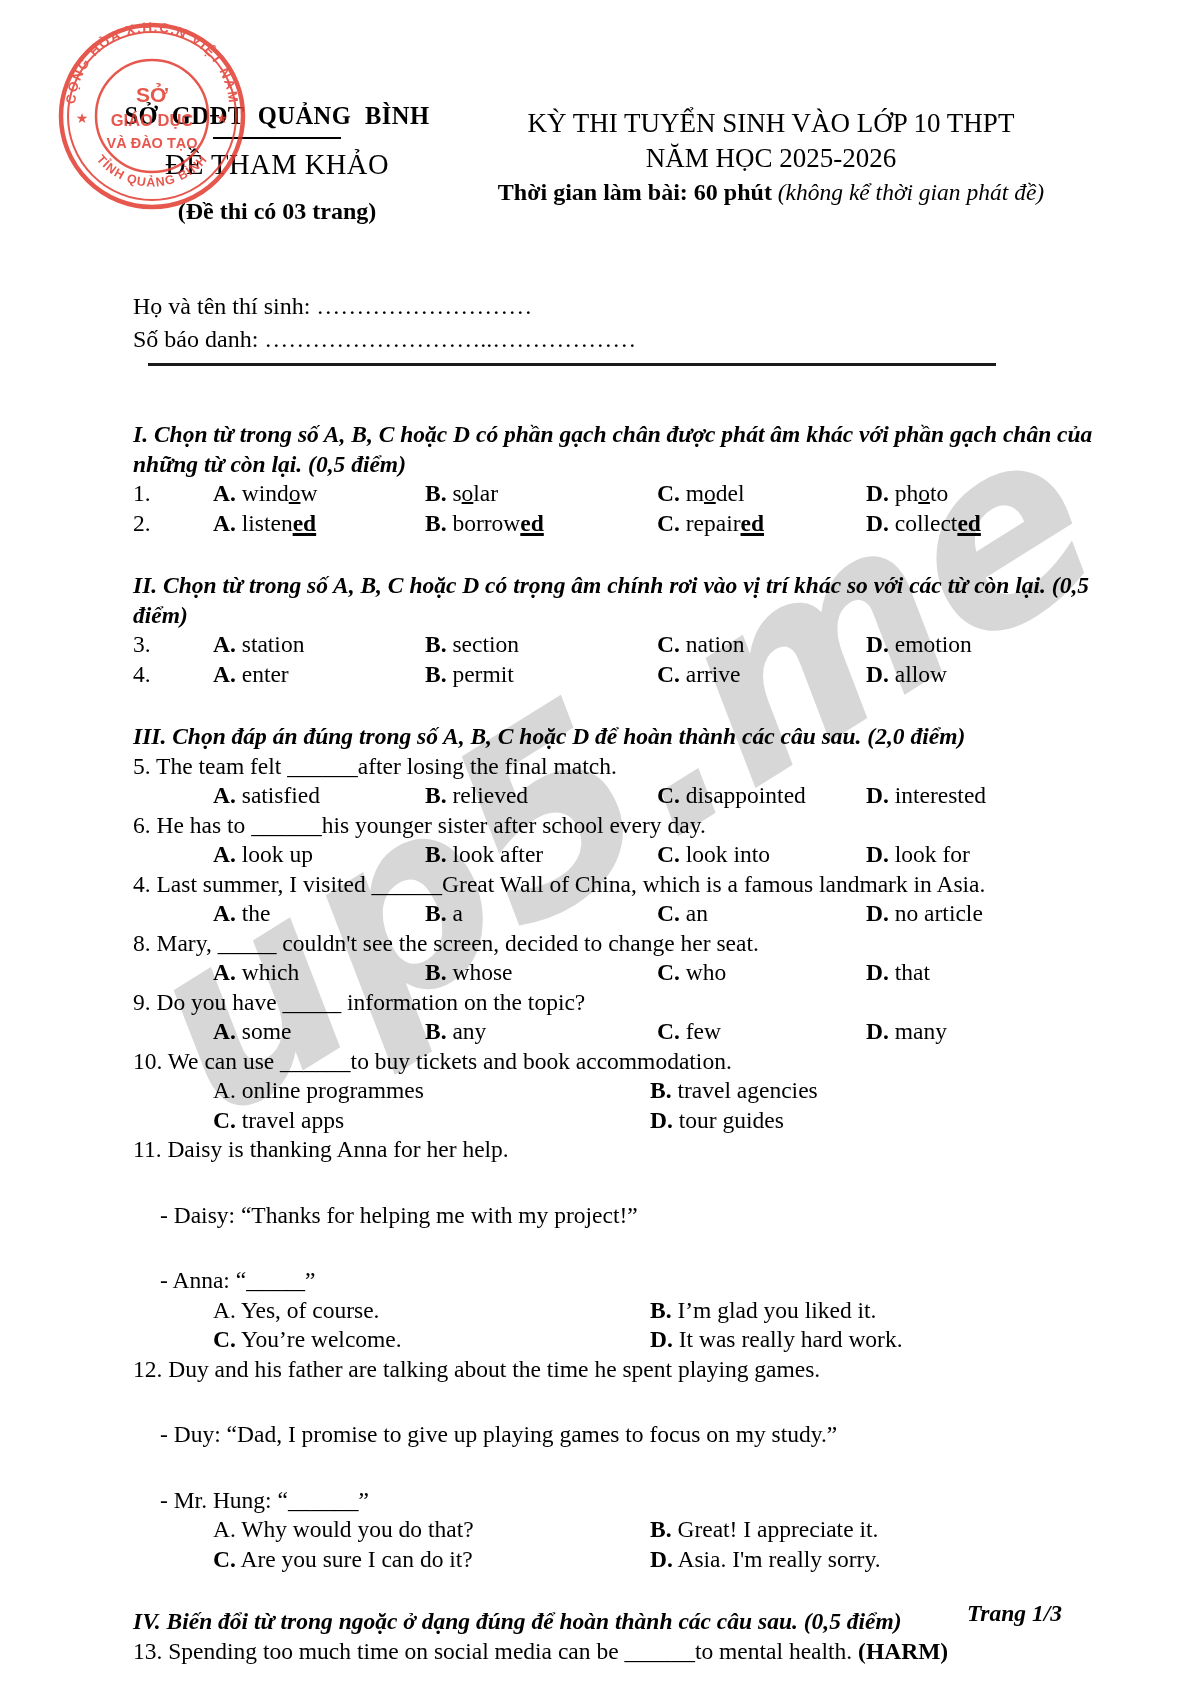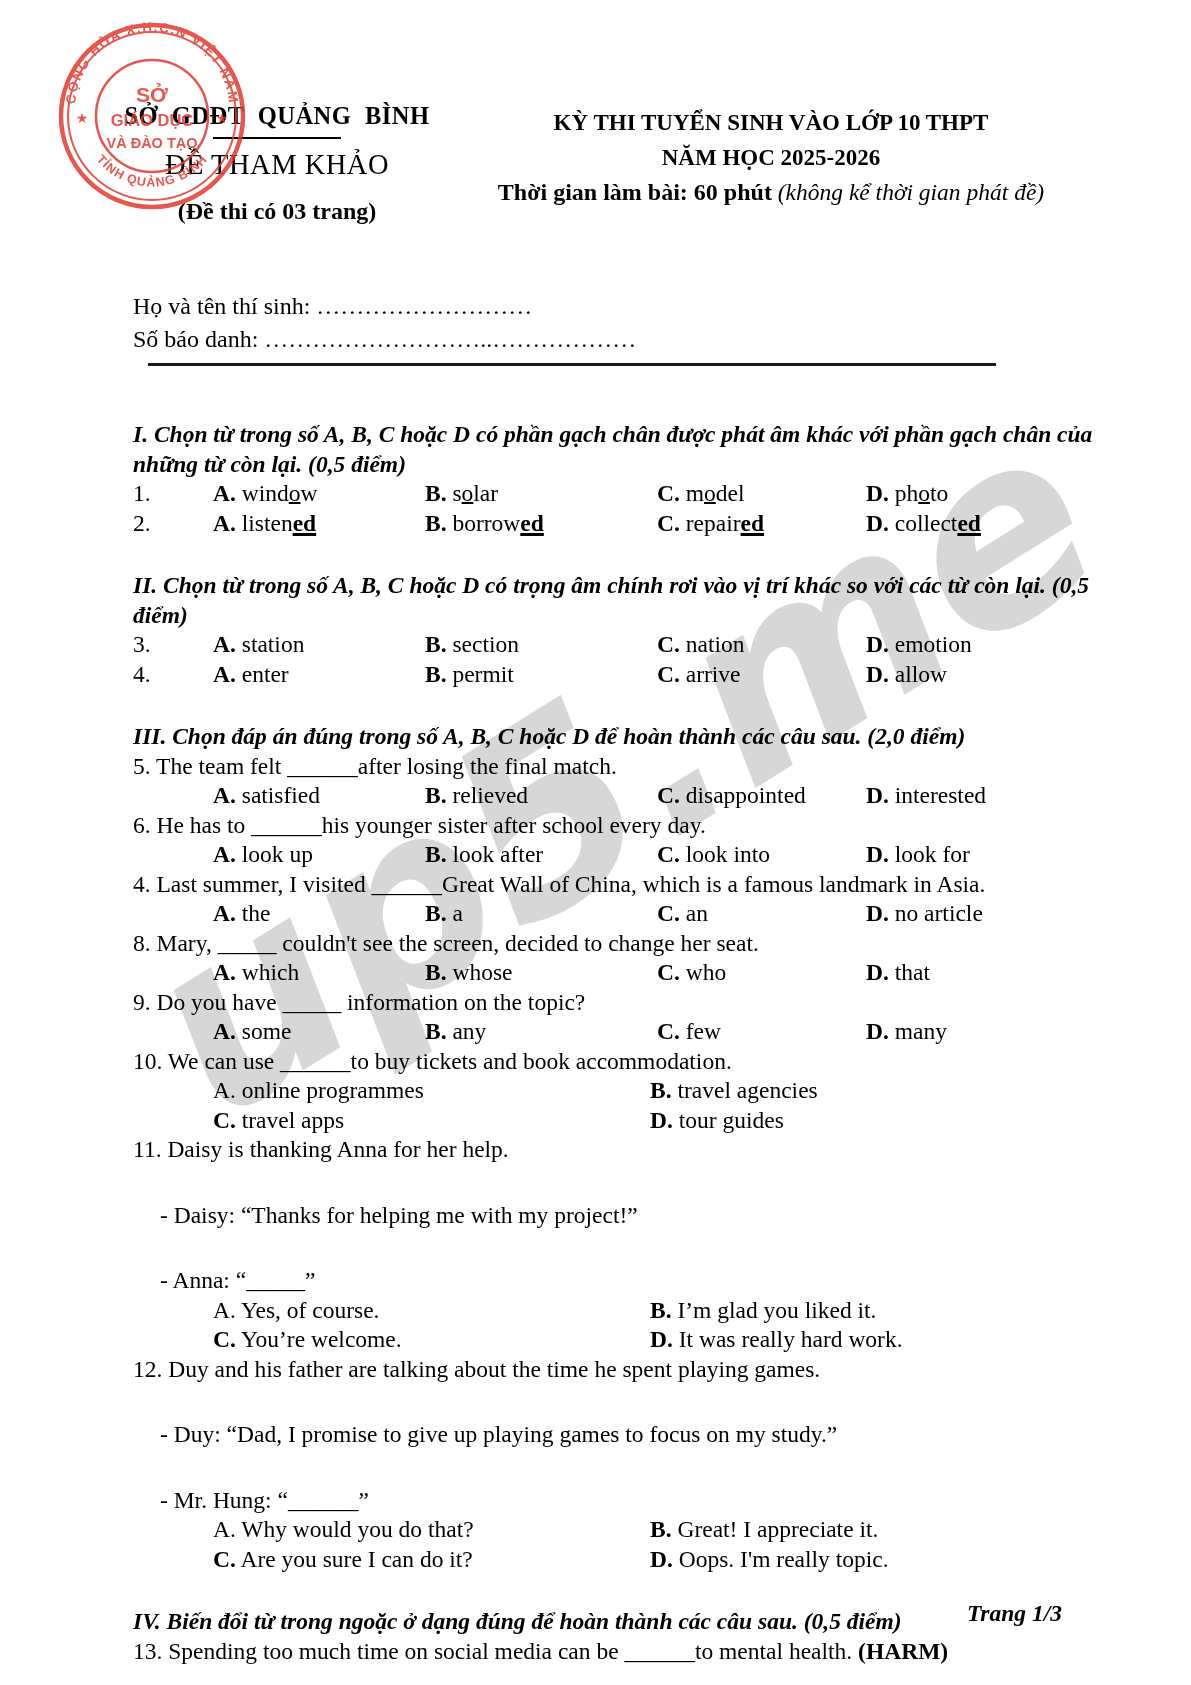--- a/index.html
+++ b/index.html
@@ -13,21 +13,21 @@
     z-index:0;user-select:none;white-space:nowrap;}
   
   .stamp{position:absolute;left:56px;top:20px;width:192px;height:192px;z-index:3;opacity:.85;}
   
   .hdr-left{position:absolute;left:116px;top:102px;width:322px;text-align:center;z-index:1;}
   .hdr-left .t1{font-weight:bold;font-size:24.5px;word-spacing:7px;letter-spacing:.5px;}
   .hdr-left .rule{width:128px;border-top:2.5px solid #000;margin:7px auto 0;}
   .hdr-left .t2{font-size:28.5px;margin-top:10px;letter-spacing:.5px;}
   .hdr-left .t3{font-weight:bold;font-size:24px;margin-top:17px;}
   .hdr-right{position:absolute;left:495px;top:106px;width:552px;text-align:center;z-index:1;line-height:34.5px;}
-  .hdr-right .r1,.hdr-right .r2{font-weight:bold;font-size:23px;text-align:center;}
+  .hdr-right .r1,.hdr-right .r2{font-weight:normal;font-size:27px;text-align:center;}
   .hdr-right .r3{font-weight:bold;font-size:25.5px;}
   .hdr-right .r4{font-size:23.5px;}
   .hdr-right .r4 b{font-size:24px;}
   
   .cand{position:absolute;left:133px;top:290px;z-index:1;font-size:24px;line-height:33px;}
   .rule-main{position:absolute;left:148px;top:363px;width:848px;border-top:3px solid #1a1a1a;z-index:1;}
   
   .content{position:absolute;left:133px;top:420px;width:963px;z-index:1;line-height:29.5px;}
   .exam-section{margin-top:33px;}
   .exam-section:first-child{margin-top:0;}
@@ -185,21 +185,21 @@
           <span class="opt"><span class="lbl">C.</span> <span>You’re welcome.</span></span>
           <span class="opt"><span class="lbl">D.</span> <span>It was really hard work.</span></span>
         </div>
         <div class="stem">12. Duy and his father are talking about the time he spent playing games.</div>
         <div class="stem dlg">- Duy: “Dad, I promise to give up playing games to focus on my study.”</div>
         <div class="stem dlg">- Mr. Hung: “______”</div>
         <div class="row2">
           <span class="opt"><span class="lbl plain">A.</span> <span>Why would you do that?</span></span>
           <span class="opt"><span class="lbl">B.</span> <span>Great! I appreciate it.</span></span>
           <span class="opt"><span class="lbl">C.</span> <span>Are you sure I can do it?</span></span>
-          <span class="opt"><span class="lbl">D.</span> <span>Oops. I'm really topic.</span></span>
+          <span class="opt"><span class="lbl">D.</span> <span>Asia. I'm really sorry.</span></span>
         </div>
       </div>
       <div class="exam-section">
         <div class="sec-title">IV. Biến đổi từ trong ngoặc ở dạng đúng để hoàn thành các câu sau. (0,5 điểm)</div>
         <div class="stem"><span>13. Spending too much time on social media can be ______to mental health.</span> <b>(HARM)</b></div>
       </div>
     </div>
 
   <div class="footer">Trang 1/3</div>
 

